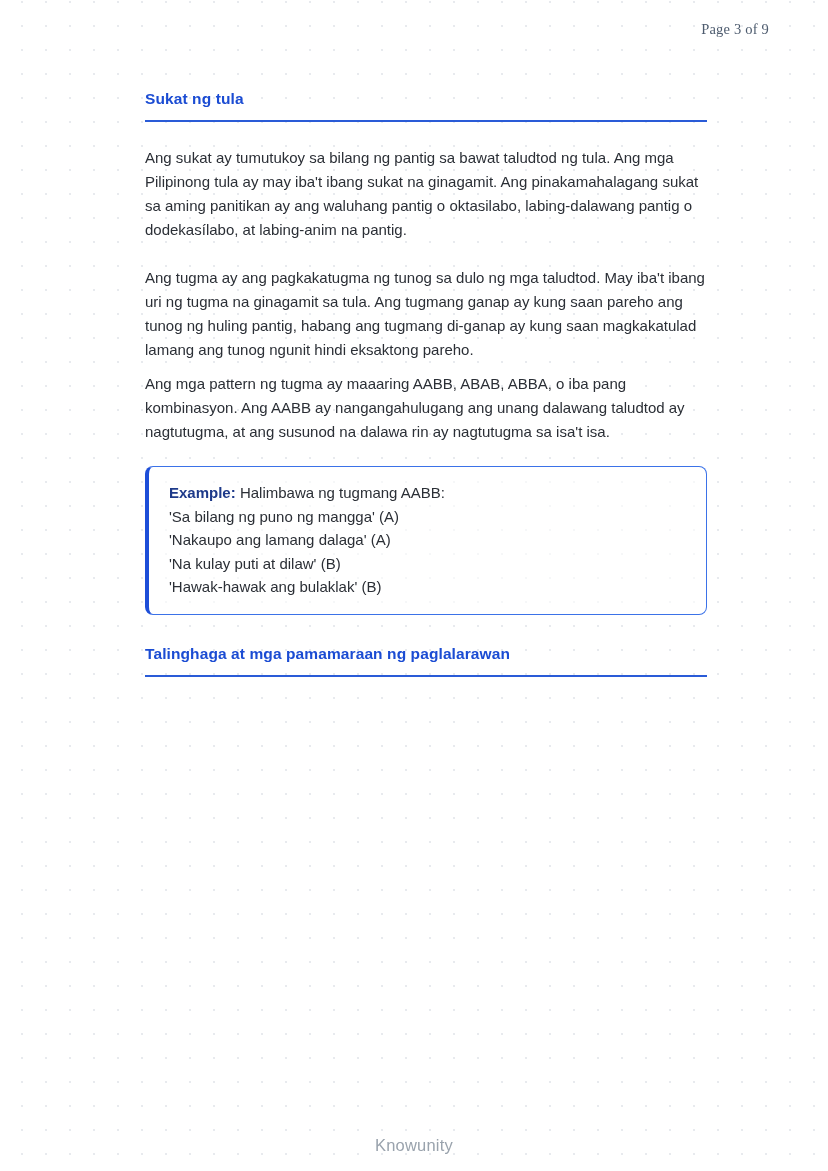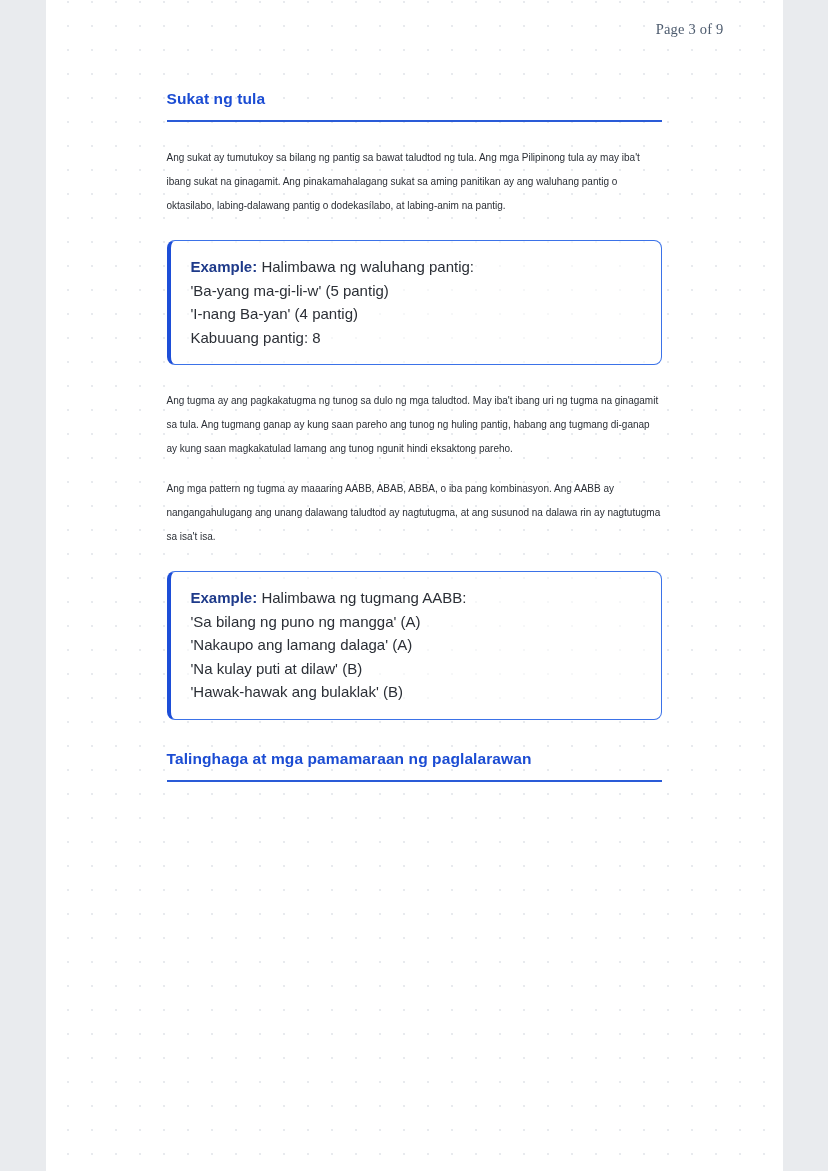--- a/index.html
+++ b/index.html
@@ -3,29 +3,30 @@
 <meta charset="utf-8">
 <style>
   html, body {
     margin: 0;
     padding: 0;
     background: #e9ebee;
     font-family: "Liberation Sans", sans-serif;
   }
   .page {
     position: relative;
-    width: 737px;
+    width: 828px;
     height: 1171px;
     margin: 0 auto;
     background-color: #ffffff;
     background-image: radial-gradient(circle, rgba(110, 125, 150, 0.16) 1.1px, transparent 1.1px);
     background-size: 24px 24px;
     background-position: 10px 14px;
     overflow: hidden;
     box-sizing: border-box;
+    padding-left: 24px;
   }
   .page-indicator {
     position: absolute;
     top: 21px;
     right: 59px;
     font-family: "Liberation Serif", serif;
     font-size: 14.5px;
     color: #4d5b6e;
     letter-spacing: 0.2px;
   }
@@ -44,26 +45,26 @@
     letter-spacing: 0.1px;
   }
   .section-heading.spaced {
     margin-top: 28px;
   }
   .section-heading.spaced-lg {
     margin-top: 30px;
   }
   .body-text {
     margin: 24px 0 0 0;
-    font-size: 10px;
+    font-size: 15px;
     line-height: 24px;
     color: #2b2f36;
   }
   .body-text.follow {
-    margin-top: 16px;
+    margin-top: 10px;
   }
   .example-box {
     margin-top: 22px;
     border: 1.5px solid #3b72e8;
     border-left: 4px solid #1d4ed8;
     border-radius: 8px;
     padding: 14px 20px 15px 20px;
     background: rgba(255, 255, 255, 0.6);
   }
   .example-line {
@@ -96,29 +97,20 @@
 
   <span class="page-indicator">Page 3 of 9</span>
 
   <article class="content">
 
 
     <h2 class="section-heading spaced">Sukat ng tula</h2>
 
     <p class="body-text">Ang sukat ay tumutukoy sa bilang ng pantig sa bawat taludtod ng tula. Ang mga Pilipinong tula ay may iba't ibang sukat na ginagamit. Ang pinakamahalagang sukat sa aming panitikan ay ang waluhang pantig o oktasilabo, labing-dalawang pantig o dodekasílabo, at labing-anim na pantig.</p>
 
-    <div class="example-box">
-      <p class="example-line">
-        <strong class="example-label">Example:</strong>
-        <span>Halimbawa ng waluhang pantig:</span>
-      </p>
-      <p class="example-line">'Ba-yang ma-gi-li-w' (5 pantig)</p>
-      <p class="example-line">'I-nang Ba-yan' (4 pantig)</p>
-      <p class="example-line">Kabuuang pantig: 8</p>
-    </div>
 
 
     <p class="body-text">Ang tugma ay ang pagkakatugma ng tunog sa dulo ng mga taludtod. May iba't ibang uri ng tugma na ginagamit sa tula. Ang tugmang ganap ay kung saan pareho ang tunog ng huling pantig, habang ang tugmang di-ganap ay kung saan magkakatulad lamang ang tunog ngunit hindi eksaktong pareho.</p>
 
     <p class="body-text follow">Ang mga pattern ng tugma ay maaaring AABB, ABAB, ABBA, o iba pang kombinasyon. Ang AABB ay nangangahulugang ang unang dalawang taludtod ay nagtutugma, at ang susunod na dalawa rin ay nagtutugma sa isa't isa.</p>
 
     <div class="example-box">
       <p class="example-line">
         <strong class="example-label">Example:</strong>
         <span>Halimbawa ng tugmang AABB:</span>
@@ -127,14 +119,17 @@
       <p class="example-line">'Nakaupo ang lamang dalaga' (A)</p>
       <p class="example-line">'Na kulay puti at dilaw' (B)</p>
       <p class="example-line">'Hawak-hawak ang bulaklak' (B)</p>
     </div>
 
     <h2 class="section-heading spaced-lg">Talinghaga at mga pamamaraan ng paglalarawan</h2>
 
 
   </article>
 
+  <footer class="page-footer">
+    <span class="brand">Knowunity</span>
+  </footer>
 
 </main>
 
 </body></html>

